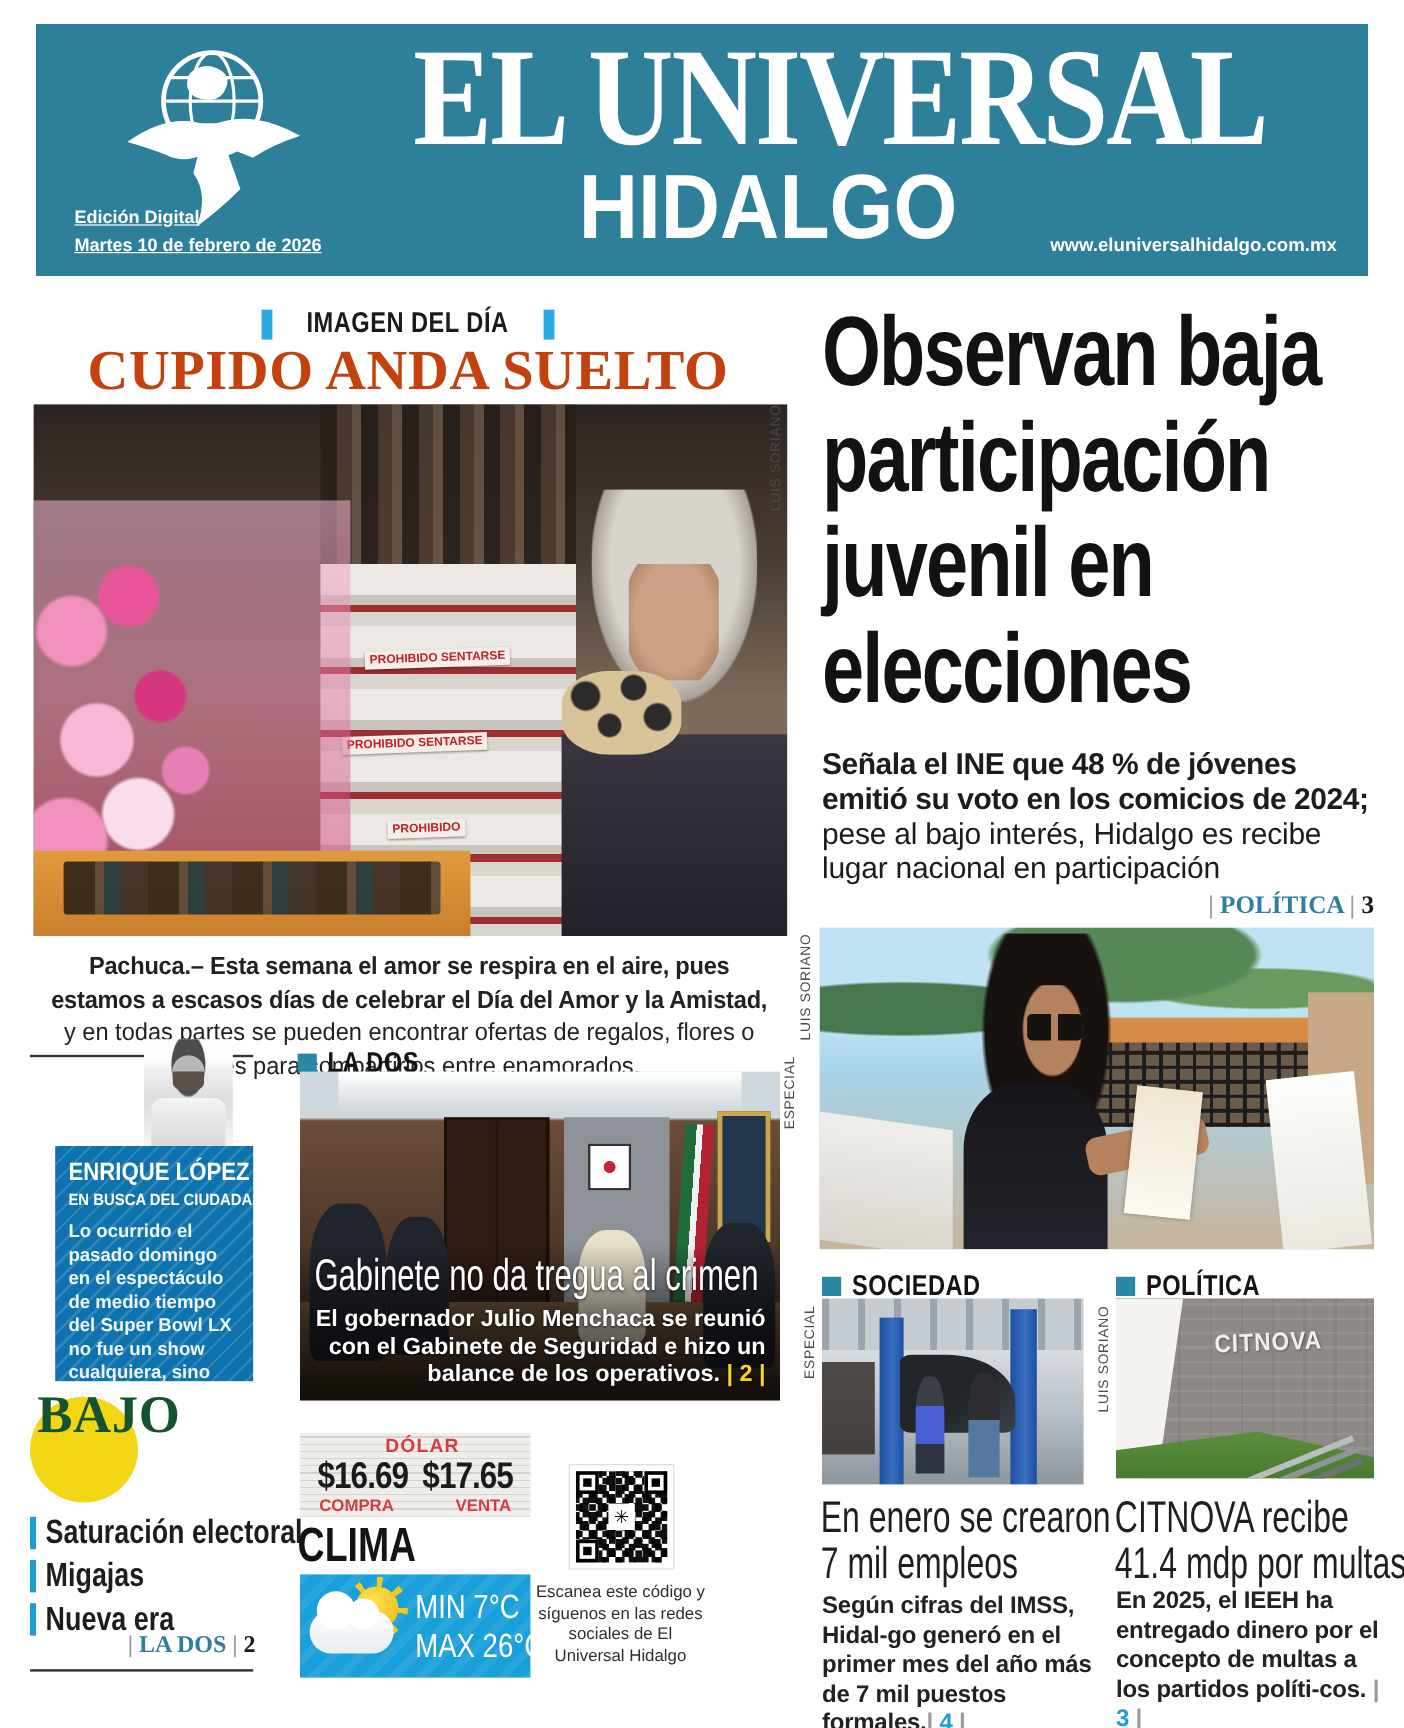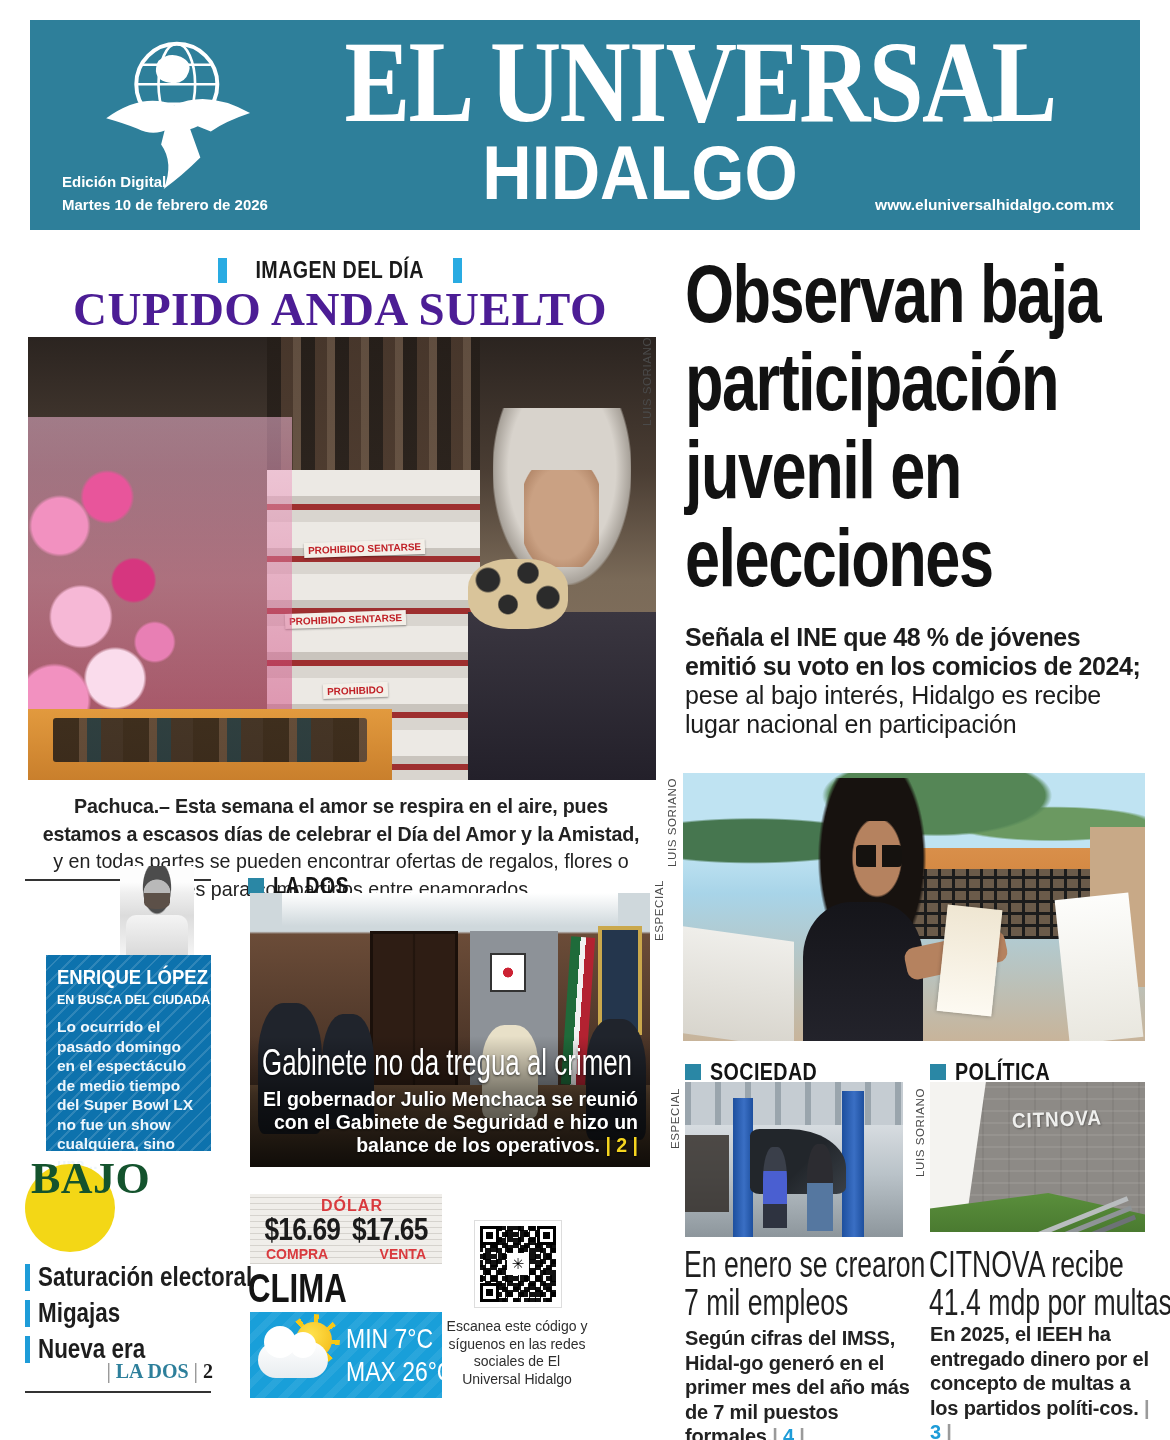--- a/index.html
+++ b/index.html
@@ -9,30 +9,30 @@
 
   
   .masthead{left:30px;top:20px;width:1110px;height:210px;background:#2e7f9a;}
   .mast-logo{left:28px;top:12px;width:235px;height:170px;}
   .mast-title{left:240px;top:2px;width:860px;text-align:center;color:#fff;
     font-family:"Liberation Serif",serif;font-weight:bold;font-size:116px;line-height:120px;
     transform:scaleX(0.85);transform-origin:50% 50%;white-space:nowrap;letter-spacing:-2px;}
   .mast-sub{left:375px;top:114px;width:470px;text-align:center;color:#fff;
     font-weight:bold;font-size:76px;line-height:78px;transform:scaleX(0.9);transform-origin:50% 50%;
     white-space:nowrap;letter-spacing:0px;}
-  .mast-edition{left:32px;bottom:14px;color:#fff;font-size:15px;font-weight:bold;line-height:23px;}
+  .mast-edition{left:32px;bottom:14px;color:#fff;font-size:15px;font-weight:bold;line-height:23px;text-decoration:underline;}
   .mast-url{right:26px;bottom:16px;color:#fff;font-size:15.5px;font-weight:bold;}
 
   
   .kicker{left:25px;top:256px;width:630px;display:flex;justify-content:center;align-items:center;gap:10px;}
   .kicker-bar{width:9px;height:25px;background:#29abe2;}
   .kicker-txt{font-size:24px;font-weight:bold;transform:scaleX(0.82);transform-origin:50% 50%;
     white-space:nowrap;letter-spacing:0.5px;}
   .cupido-title{left:25px;top:282px;width:630px;text-align:center;
-    font-family:"Liberation Serif",serif;font-weight:bold;font-size:47px;letter-spacing:0.5px;color:#4c1d95;}
+    font-family:"Liberation Serif",serif;font-weight:bold;font-size:47px;letter-spacing:0.5px;color:#c2410c;}
 
   .photo{overflow:hidden;background:#888;}
   .vcredit{writing-mode:vertical-rl;transform:rotate(180deg);font-size:11.5px;color:#4a4a4a;
     letter-spacing:0.6px;white-space:nowrap;}
 
   
   .p1{left:28px;top:337px;width:628px;height:443px;background:linear-gradient(180deg,#2b2420 0%,#4a3d33 30%,#7a6a58 55%,#8c7763 100%);}
   .p1-racks{left:0;top:0;width:100%;height:38%;background:repeating-linear-gradient(90deg,#14100e 0 22px,#3a2e26 22px 40px,#57423２ 40px 58px,#2a211c 58px 80px);opacity:0.95;}
   .p1-racks2{left:38%;top:0;width:34%;height:46%;background:repeating-linear-gradient(90deg,#241d18 0 14px,#4e3b2e 14px 26px,#6d5847 26px 34px);opacity:.8;}
   .p1-stairs{left:38%;top:30%;width:34%;height:70%;background:repeating-linear-gradient(180deg,#ece9e4 0 26px,#c9c4bd 26px 34px,#9e2f2f 34px 40px,#d9d5cf 40px 52px);}
@@ -252,20 +252,26 @@
 
   <p class="abs caption" style="margin:0;"><b>Pachuca.– Esta semana el amor se respira en el aire, pues estamos a escasos días de celebrar el Día del Amor y la Amistad,</b><span> y en todas partes se pueden encontrar ofertas de regalos, flores o dulces para compartirlos entre enamorados.</span></p>
 
   <div class="abs hl">
     <div class="hl-line">Observan baja</div>
     <div class="hl-line">participación</div>
     <div class="hl-line">juvenil en</div>
     <div class="hl-line">elecciones</div>
   </div>
   <p class="abs deck" style="margin:0;"><b>Señala el INE que 48 % de jóvenes emitió su voto en los comicios de 2024;</b><span> pese al bajo interés, Hidalgo es recibe lugar nacional en participación</span></p>
+  <div class="abs pref">
+    <span class="pipe">|</span>
+    <span class="teal">POLÍTICA</span>
+    <span class="pipe">|</span>
+    <span>3</span>
+  </div>
 
   <div class="abs photo p3">
     <div class="abs p3-trees"></div>
     <div class="abs p3-building"></div>
     <div class="abs p3-grid"></div>
     <div class="abs p3-wall"></div>
     <div class="abs p3-board"></div>
     <div class="abs p3-hair"></div>
     <div class="abs p3-body"></div>
     <div class="abs p3-face"></div>

